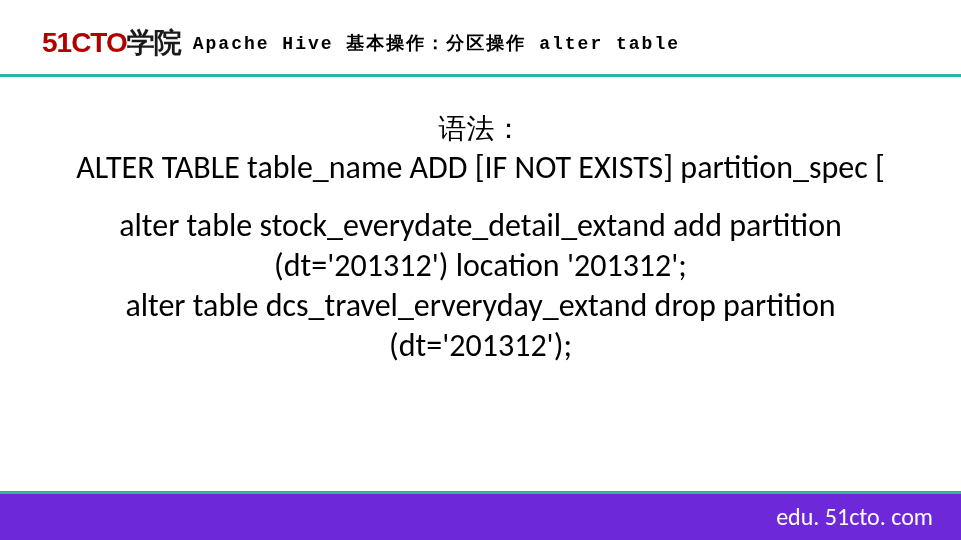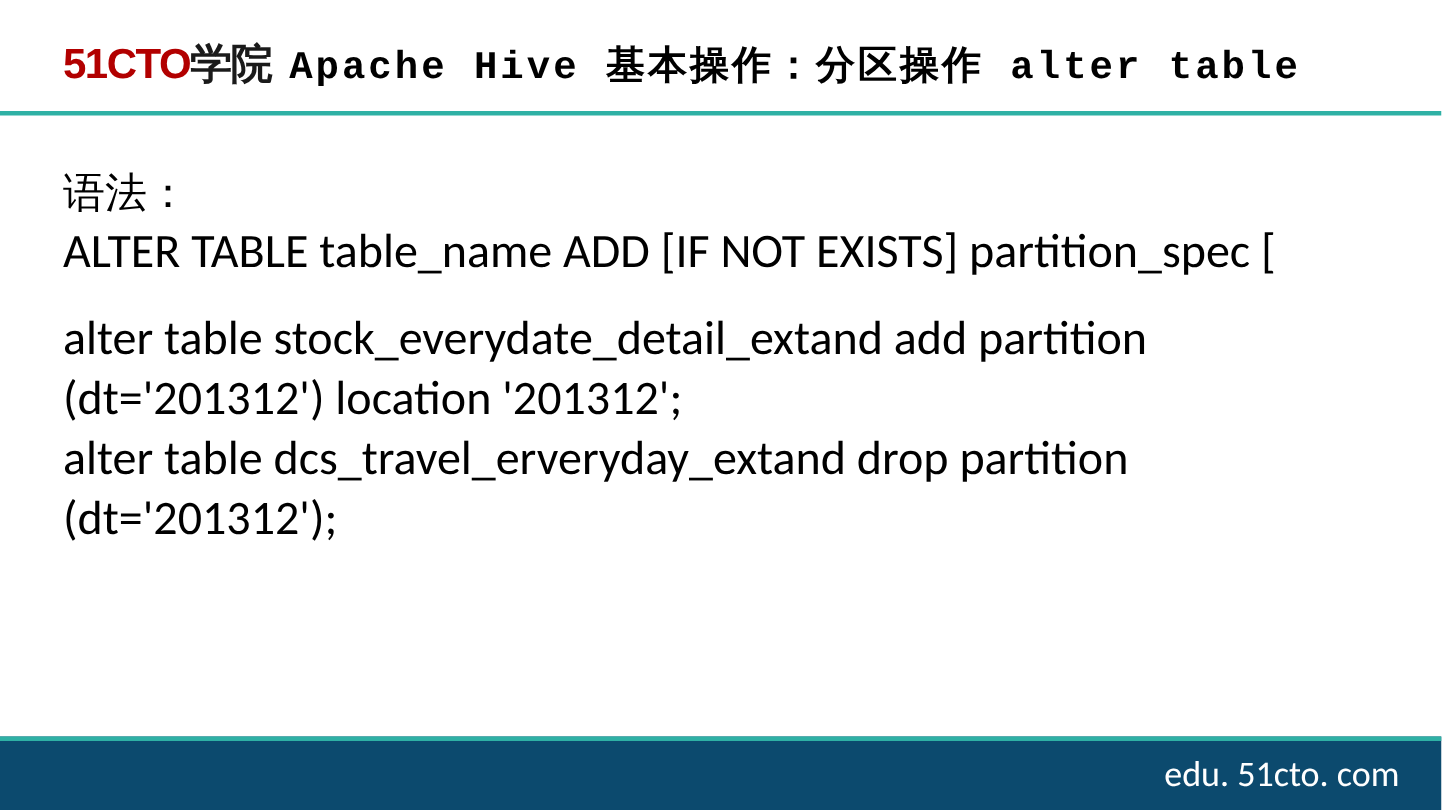--- a/index.html
+++ b/index.html
@@ -1,28 +1,28 @@
 <!DOCTYPE html>
 <html><head>
 <meta charset="utf-8">
 <style>
   html,body{margin:0;padding:0;width:961px;height:540px;background:#fff;font-family:"Microsoft YaHei","PingFang SC","Hiragino Sans GB",Arial,sans-serif;overflow:hidden;}
   .slide{position:relative;width:961px;height:540px;}
   .header{position:absolute;top:24px;left:42px;right:0;display:flex;align-items:center;}
   .logo{font-size:28px;font-weight:900;letter-spacing:-1px;}
   .logo .part1{color:#b20000;}
   .logo .part2{color:#1a1a1a;}
-  .title{margin-left:12px;font-size:26px;letter-spacing:2px;font-family:"Courier New","SimHei",monospace;font-weight:600;}
+  .title{margin-left:12px;font-size:18px;letter-spacing:2px;font-family:"Courier New","SimHei",monospace;font-weight:600;}
   .rule{position:absolute;top:74px;left:0;right:0;height:0;border-top:3px solid #2fb1a5;}
-  .content{position:absolute;top:100px;left:42px;right:42px;}
+  .content{position:absolute;top:100px;left:42px;right:42px;text-align:center;}
   .lbl{font-size:28px;margin-top:10px;}
   .code{font-size:32px;font-family:Calibri,Arial,sans-serif;line-height:1.25;}
   .codeblock{margin-bottom:6px;}
   .block2{margin-top:18px;}
-  .footer{position:absolute;bottom:0;left:0;right:0;height:46px;background:#0c4a6e;border-top:3px solid #2fb1a5;}
+  .footer{position:absolute;bottom:0;left:0;right:0;height:46px;background:#6d28d9;border-top:3px solid #2fb1a5;}
   .slogan{position:absolute;bottom:6px;left:42px;height:38px;display:flex;align-items:center;}
   .slg{font-family:"STXingkai","KaiTi",cursive;font-size:30px;font-weight:900;color:#1a1a1a;letter-spacing:1px;}
   .url{position:absolute;right:28px;bottom:9px;color:#fff;font-size:24px;font-family:Calibri,sans-serif;}
 </style>
 </head>
 <body>
 
 <div class="slide">
 
   <div class="header">

